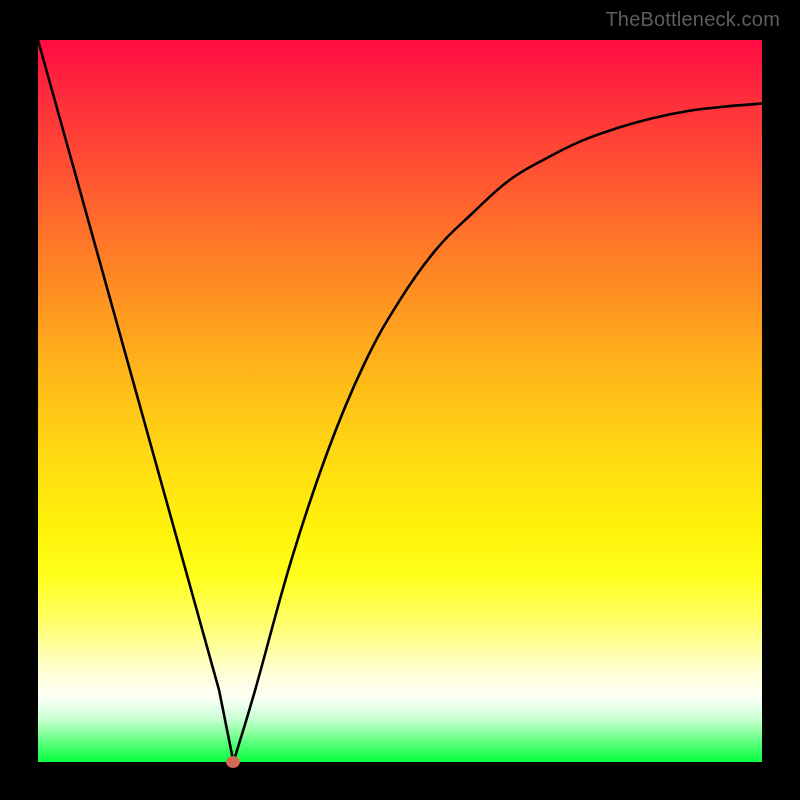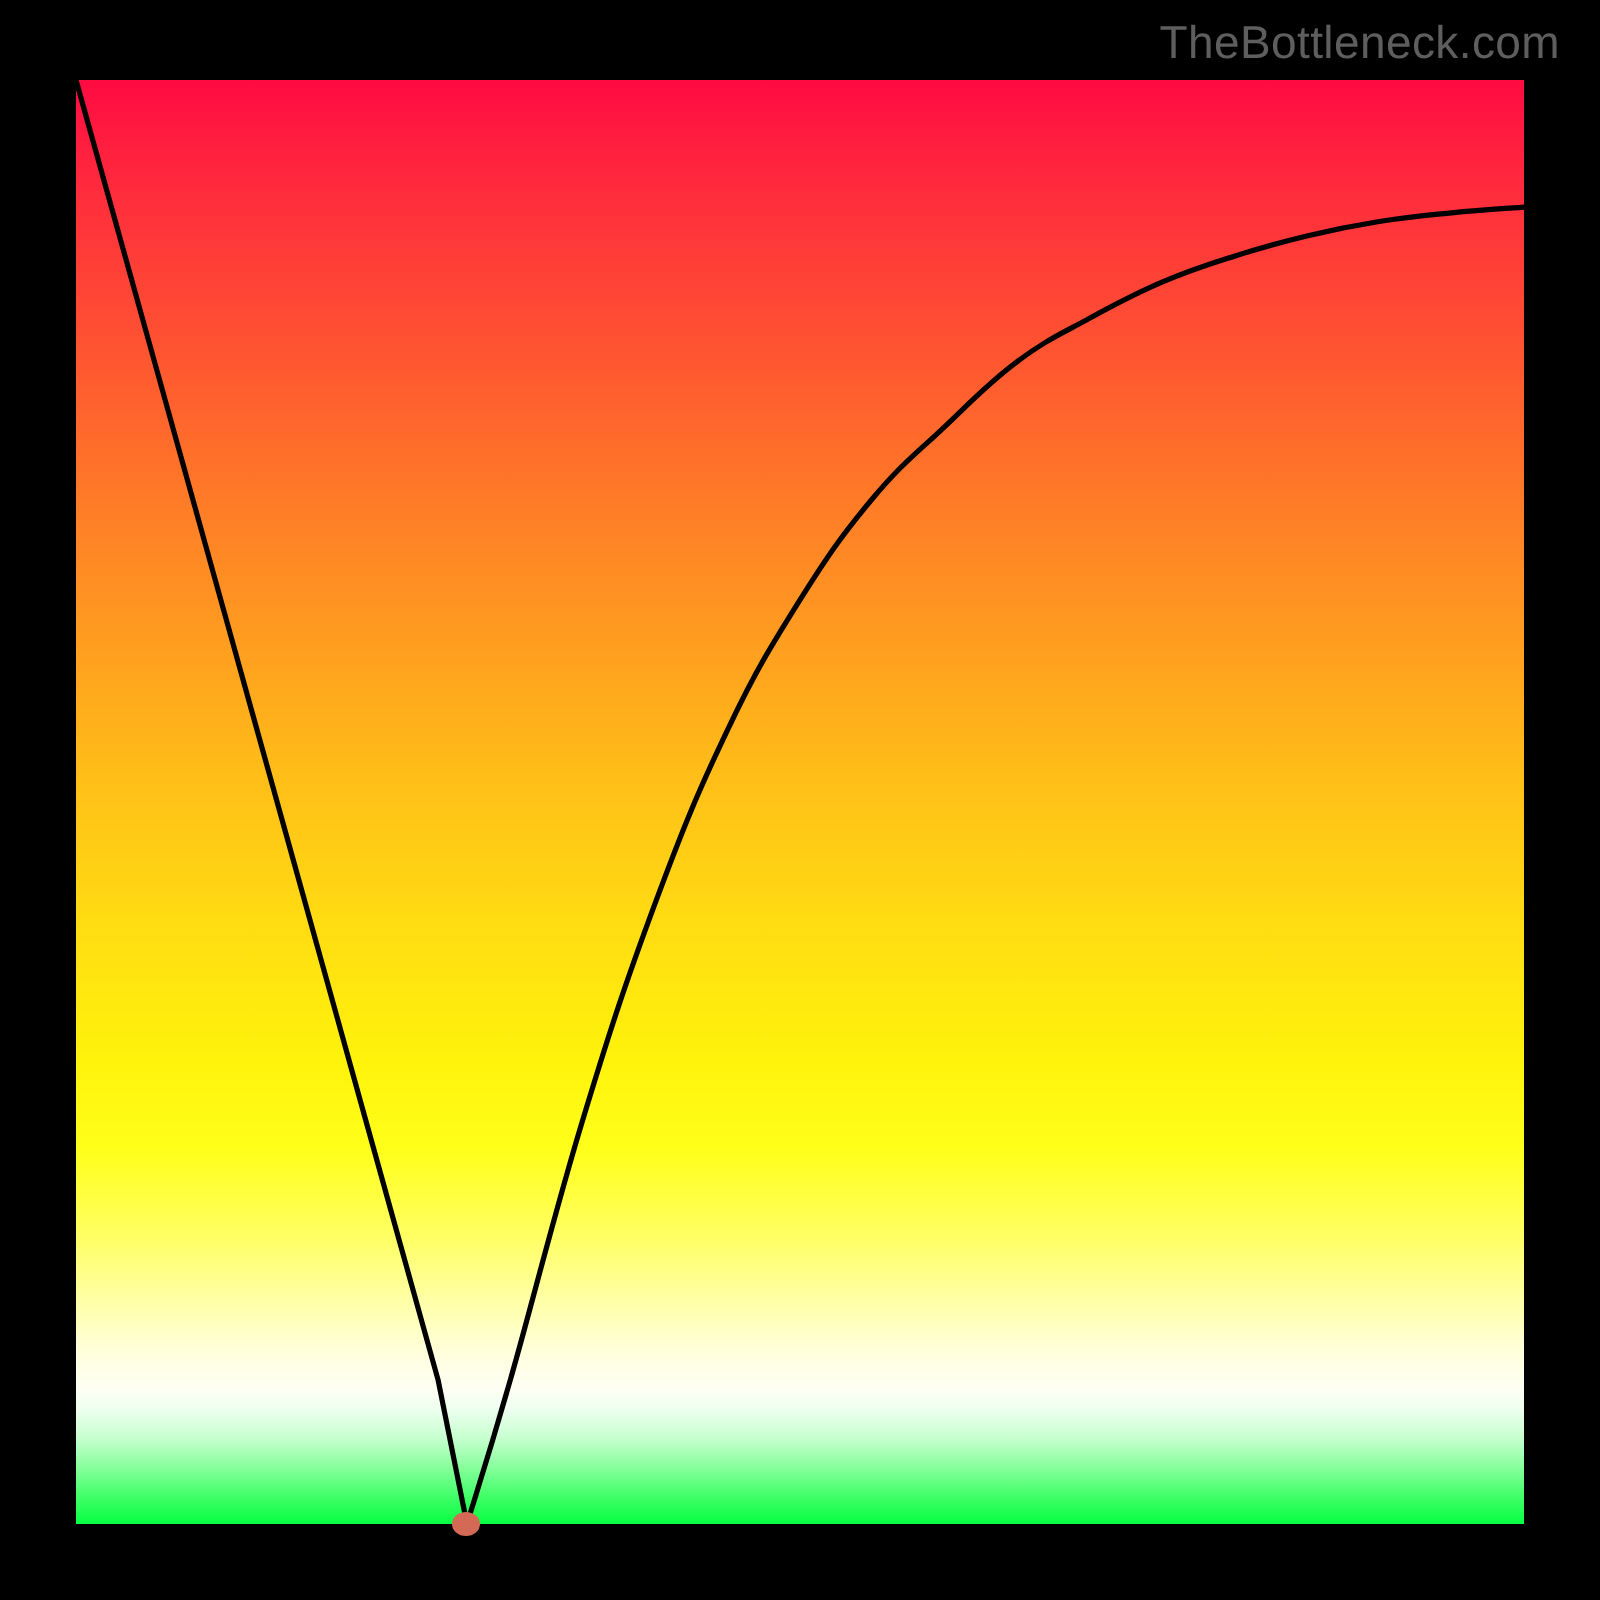--- a/index.html
+++ b/index.html
@@ -43,21 +43,21 @@
       #8aff9e 96%,
       #44ff6a 98%,
       #07ff42 100%
     );
   }
   .watermark {
     position: absolute;
     top: 8px;
     right: 20px;
     color: #5e5e5e;
-    font-size: 23px;
+    font-size: 20px;
     font-weight: 500;
     letter-spacing: 0.2px;
   }
   svg.curve {
     position: absolute;
     left: 38px;
     top: 40px;
     width: 724px;
     height: 722px;
     overflow: visible;

